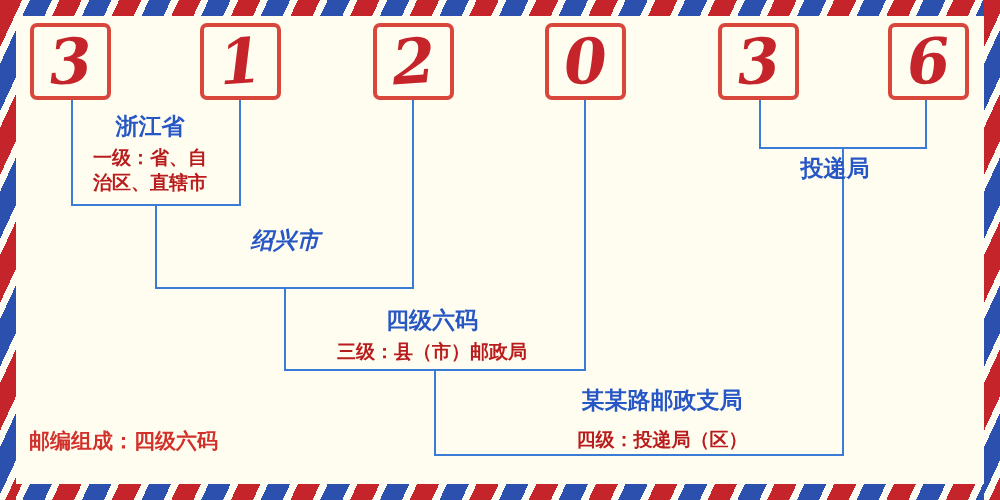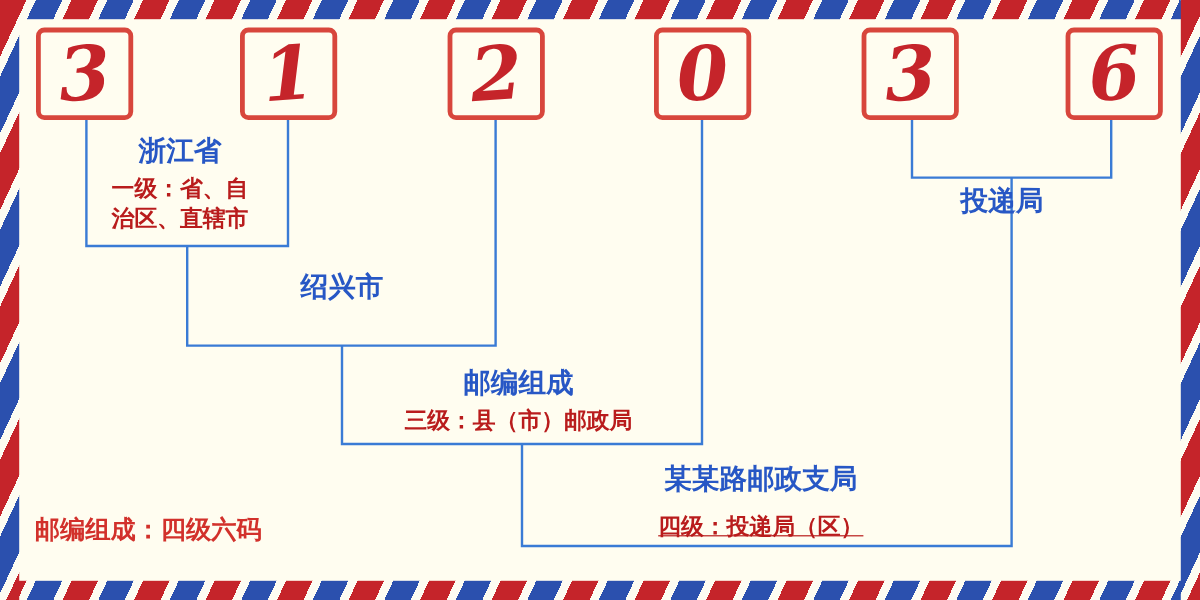--- a/index.html
+++ b/index.html
@@ -79,24 +79,24 @@
     line-height: 1.25;
   }
   .desc {
     font-size: 19px;
     font-weight: bold;
     color: #b91c1c;
     line-height: 1.35;
     margin-top: 4px;
   }
   .lg-level1 { left: 74px;  top: 112px; width: 152px; }
-  .lg-level2 { left: 203px; top: 226px; width: 164px; }
+  .lg-level2 { left: 203px; top: 226px; width: 164px; font-style: italic; }
   .lg-level3 { left: 322px; top: 306px; width: 220px; }
-  .lg-level4 { left: 514px; top: 386px; width: 240px; }
-  .lg-level4 .desc { margin-top: 12px; text-decoration: underline; }
+  .lg-level4 { left: 542px; top: 386px; width: 240px; }
+  .lg-level4 .desc { margin-top: 12px; }
   .lg-delivery { left: 770px; top: 106px; width: 130px; margin-top: 48px; }
 
   .footer-note {
     position: absolute;
     left: 29px;
     top: 427px;
     font-size: 21px;
     font-weight: bold;
     color: #d2312b;
   }
@@ -144,21 +144,21 @@
       <div>一级：省、自</div>
       <div>治区、直辖市</div>
     </div>
   </div>
 
   <div class="label-group lg-level2">
     <div class="place">绍兴市</div>
   </div>
 
   <div class="label-group lg-level3">
-    <div class="place">邮编组成</div>
+    <div class="place">四级六码</div>
     <div class="desc">三级：县（市）邮政局</div>
   </div>
 
   <div class="label-group lg-level4">
     <div class="place">某某路邮政支局</div>
     <div class="desc">四级：投递局（区）</div>
   </div>
 
   <div class="label-group lg-delivery">
     <div class="place">投递局</div>

